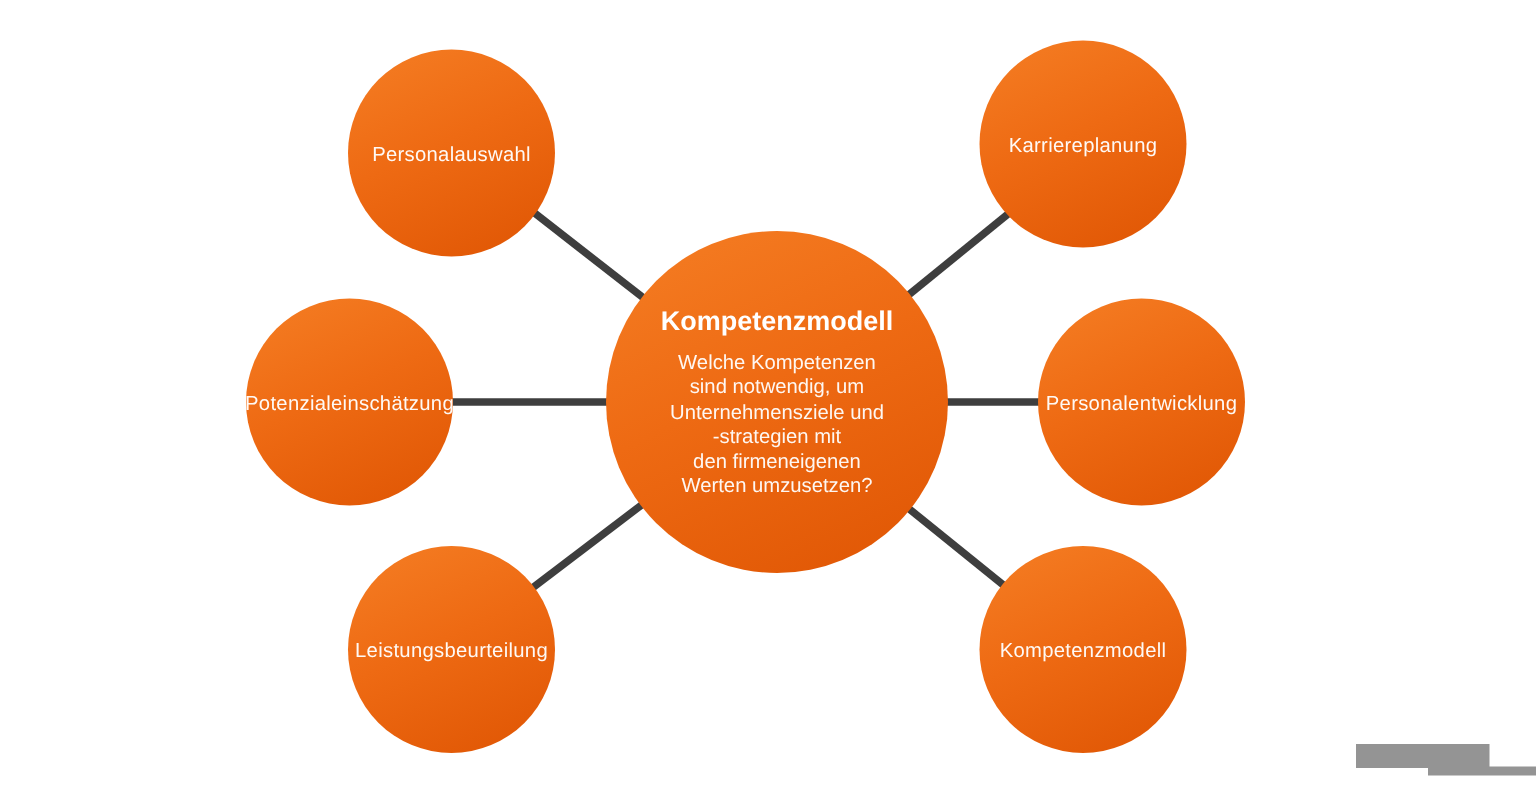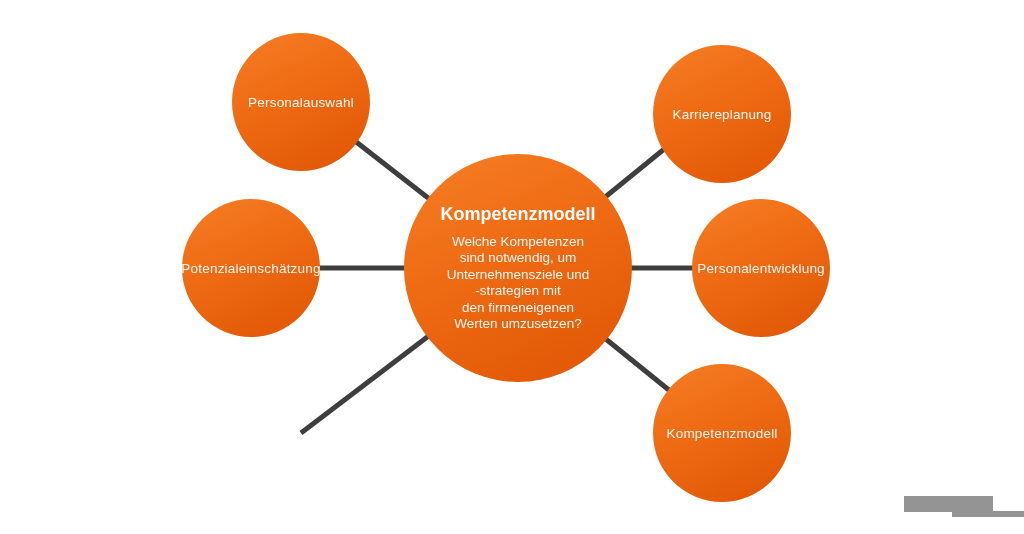--- a/index.html
+++ b/index.html
@@ -59,22 +59,22 @@
     margin-bottom: 9px;
     color: #ffffff;
   }
   .center-body {
     font-size: 13.5px;
     line-height: 16.5px;
     white-space: pre-line;
     color: rgba(255, 255, 255, 0.95);
   }
   .pos-tl { left: 232px; top: 33px; text-align: right; }
-  .pos-tr { left: 653px; top: 45px; }
-  .pos-ml { left: 164px; top: 199px; margin-left: 18px; }
+  .pos-tr { left: 653px; top: 27px; }
+  .pos-ml { left: 164px; top: 199px; }
   .pos-mr { left: 692px; top: 199px; }
   .pos-bl { left: 232px; top: 364px; }
   .pos-br { left: 653px; top: 364px; }
   .wm-block {
     position: absolute;
     background: #949494;
   }
   .wm1 { left: 904px; top: 496px; width: 89px; height: 16px; }
   .wm2 { left: 952px; top: 511px; width: 72px; height: 6px; }
 </style>
@@ -111,20 +111,23 @@
   </div>
 
   <div class="node sat pos-ml">
     <span>Potenzialeinschätzung</span>
   </div>
 
   <div class="node sat pos-mr">
     <span>Personalentwicklung</span>
   </div>
 
+  <div class="node sat pos-bl">
+    <span>Leistungsbeurteilung</span>
+  </div>
 
   <div class="node sat pos-br">
     <span>Kompetenzmodell</span>
   </div>
 
   <div>
     <div class="wm-block wm1"></div>
     <div class="wm-block wm2"></div>
   </div>
 

